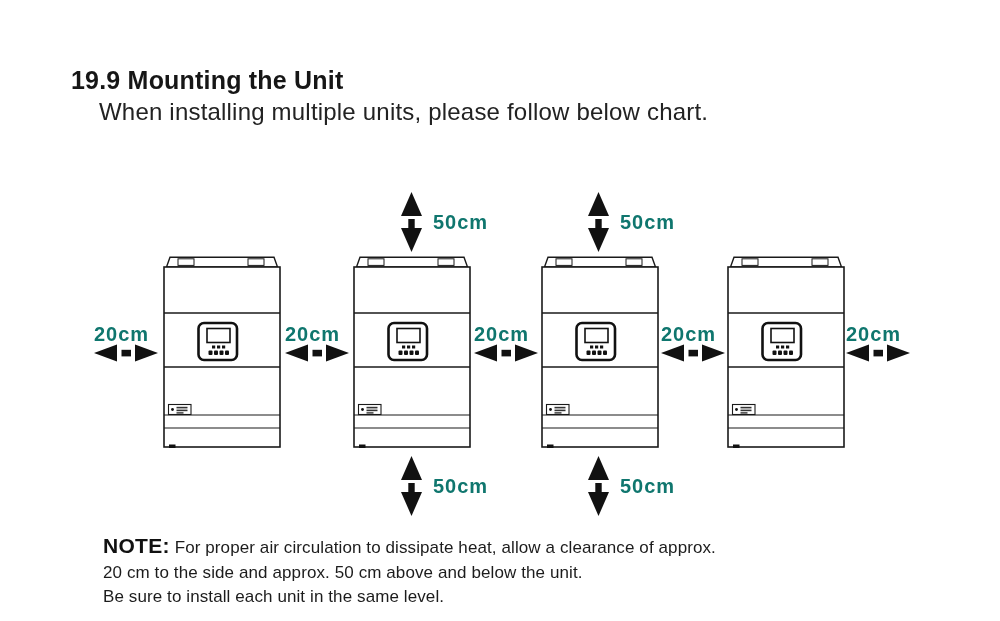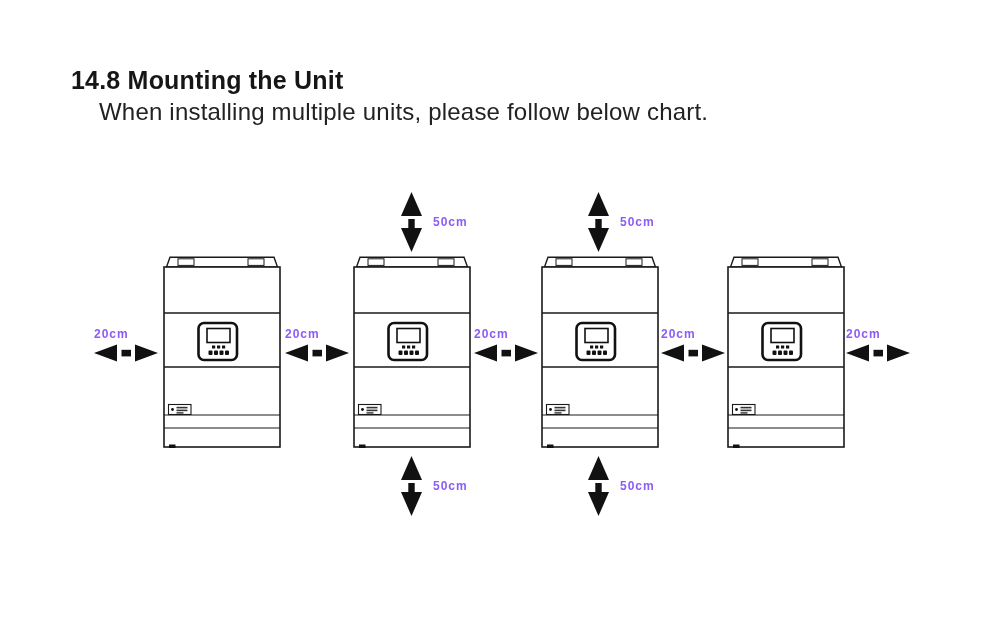--- a/index.html
+++ b/index.html
@@ -14,21 +14,21 @@
     color:#161616;white-space:nowrap;margin:0;
   }
   .subtitle{
     left:99px;top:98px;font-size:24px;letter-spacing:0.2px;color:#222;
     white-space:nowrap;margin:0;
   }
   .unit{left:0;top:256px;width:118px;height:192px;}
   
   .hgroup{top:325px;width:64px;display:flex;flex-direction:column;align-items:flex-start;}
   .dim{
-    font-size:12px;font-weight:bold;letter-spacing:1px;color:#8b5cf6;
+    font-size:20px;font-weight:bold;letter-spacing:1px;color:#0f766e;
     white-space:nowrap;line-height:18px;
   }
   .hgroup .dim{margin-bottom:1px;}
   .hgroup svg{width:64px;height:18px;display:block;}
   
   .vgroup{width:21px;height:60px;}
   .vgroup svg{width:21px;height:60px;display:block;}
   .vgroup .dim{position:absolute;left:32px;top:21px;}
   .note{left:103px;top:532px;width:780px;}
   .note p{margin:0;font-size:17px;letter-spacing:0.1px;color:#1c1c1c;line-height:24px;}
@@ -79,21 +79,21 @@
         <polygon points="64,9 41,0.5 41,17.5" fill="#111"></polygon>
       </symbol>
       <symbol id="sym-varrow" viewBox="0 0 21 60">
         <polygon points="10.5,0 0,24 21,24" fill="#111"></polygon>
         <rect x="7.3" y="27" width="6.4" height="10.5" fill="#111"></rect>
         <polygon points="10.5,60 0,36 21,36" fill="#111"></polygon>
       </symbol>
     </defs>
   </svg>
 
-  <h1 class="abs title">14.8 Mounting the Unit</h1>
+  <h1 class="abs title">19.9 Mounting the Unit</h1>
   <p class="abs subtitle">When installing multiple units, please follow below chart.</p>
 
   <div>
 
     <svg class="abs unit" style="left:163px">
         <use href="#sym-unit"></use>
       </svg>
     <svg class="abs unit" style="left:353px">
         <use href="#sym-unit"></use>
       </svg>
@@ -156,15 +156,19 @@
     <div class="abs vgroup" style="left:588px;top:456px">
       <svg>
           <use href="#sym-varrow"></use>
         </svg>
       <span class="dim">50cm</span>
     </div>
 
   </div>
 
   <div class="abs note">
+    <p class="first"><span class="note-label">NOTE:</span>
+      <span>For proper air circulation to dissipate heat, allow a clearance of approx.</span></p>
+    <p>20 cm to the side and approx. 50 cm above and below the unit.</p>
+    <p>Be sure to install each unit in the same level.</p>
   </div>
 
 </div>
 
 </body></html>

